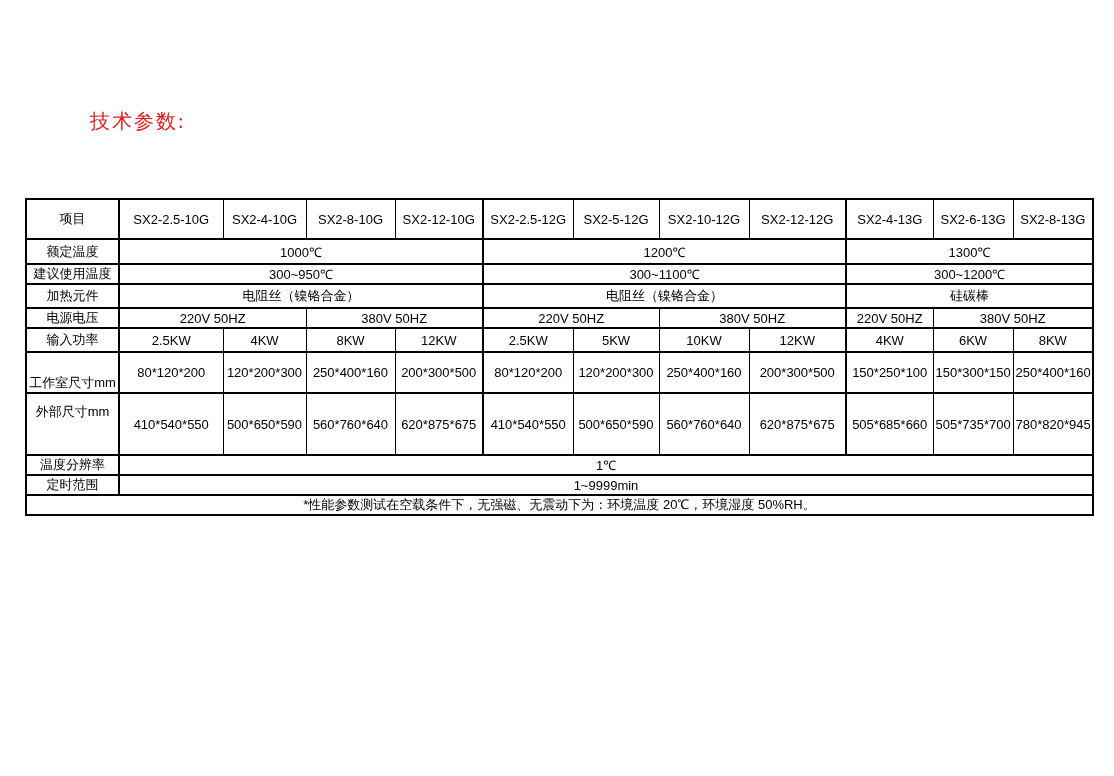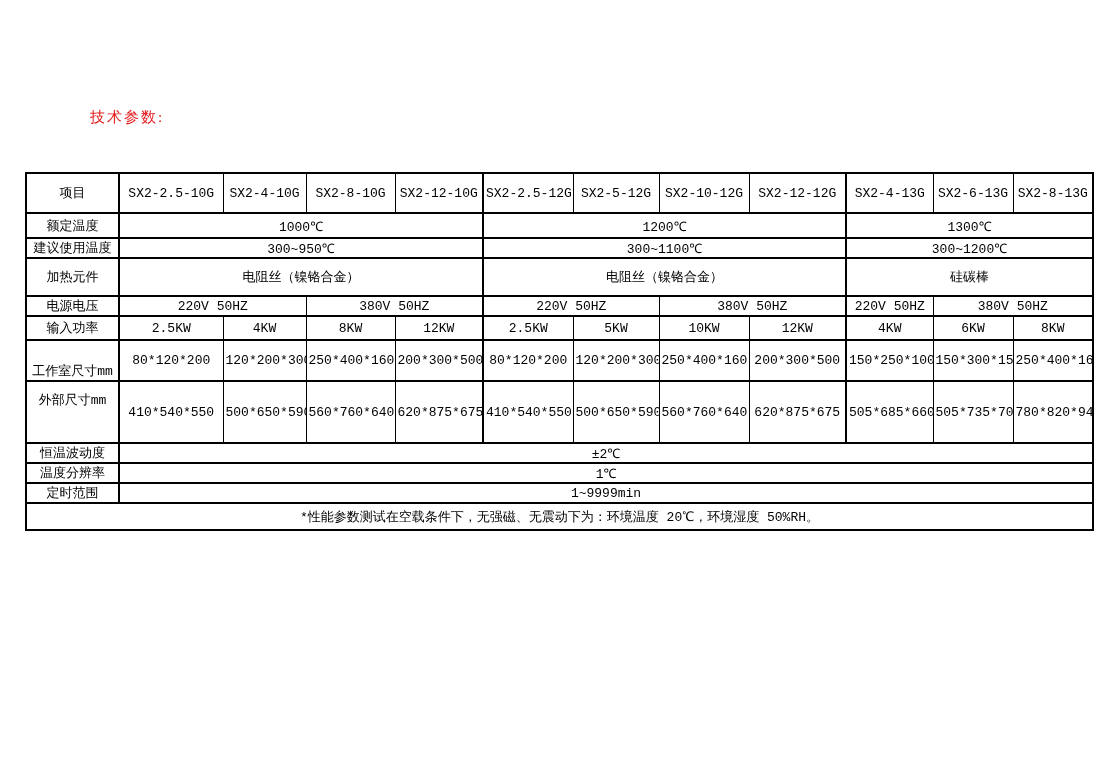--- a/index.html
+++ b/index.html
@@ -16,55 +16,55 @@
     width: 1114px;
     height: 776px;
     background: #ffffff;
     overflow: hidden;
   }
   .doc-title {
     position: absolute;
     left: 90px;
     top: 108px;
     font-family: "Liberation Serif", "DejaVu Serif", serif;
-    font-size: 15px;
+    font-size: 20px;
     letter-spacing: 2px;
     color: #e31b1b;
     white-space: nowrap;
   }
   table.spec {
     position: absolute;
     left: 25px;
-    top: 172px;
+    top: 198px;
     width: 1067px;
     border-collapse: collapse;
     table-layout: fixed;
     border: 2px solid #000;
-    font-family: Liberation Mono, monospace;
+    font-family: Liberation Sans, sans-serif;
     font-size: 13px;
     color: #000;
   }
   table.spec th, table.spec td {
     border: 1px solid #000;
     border-top-width: 2px;
     border-bottom-width: 2px;
     text-align: center;
     vertical-align: middle;
     padding: 0 2px;
     font-weight: normal;
     overflow: hidden;
     white-space: nowrap;
   }
   table.spec .grp-start { border-left-width: 2px; }
   table.spec th.row-label { border-right-width: 2px; }
   thead tr { height: 40px; }
   thead th { font-size: 13px; }
   tbody tr { height: 17px; }
   tbody tr:nth-child(1) { height: 25px; }
-  tbody tr:nth-child(3) { height: 38px; }
+  tbody tr:nth-child(3) { height: 24px; }
   tbody tr:nth-child(5) { height: 24px; }
   tbody tr:nth-child(6) { height: 41px; }
   tbody tr:nth-child(7) { height: 62px; }
   tbody tr:nth-child(11) { height: 27px; }
   tbody tr:nth-child(6) th.row-label { vertical-align: top; padding-top: 21px; text-align: center; }
   tbody tr:nth-child(7) th.row-label { vertical-align: top; padding-top: 9px; }
   tbody tr:nth-child(11) td { border-bottom-width: 2px; border-radius: 6px; }
 </style>
 </head>
 <body>
@@ -168,24 +168,20 @@
           <td colspan="1">620*875*675</td>
           <td colspan="1" class="grp-start">410*540*550</td>
           <td colspan="1">500*650*590</td>
           <td colspan="1">560*760*640</td>
           <td colspan="1">620*875*675</td>
           <td colspan="1" class="grp-start">505*685*660</td>
           <td colspan="1">505*735*700</td>
           <td colspan="1">780*820*945</td>
         </tr>
         <tr>
-          <th class="row-label">恒温波动度</th>
-          <td colspan="11" class="grp-start">±2℃</td>
-        </tr>
-        <tr>
           <th class="row-label">温度分辨率</th>
           <td colspan="11" class="grp-start">1℃</td>
         </tr>
         <tr>
           <th class="row-label">定时范围</th>
           <td colspan="11" class="grp-start">1~9999min</td>
         </tr>
         <tr>
           <td colspan="12">*性能参数测试在空载条件下，无强磁、无震动下为：环境温度 20℃，环境湿度 50%RH。</td>
         </tr>

